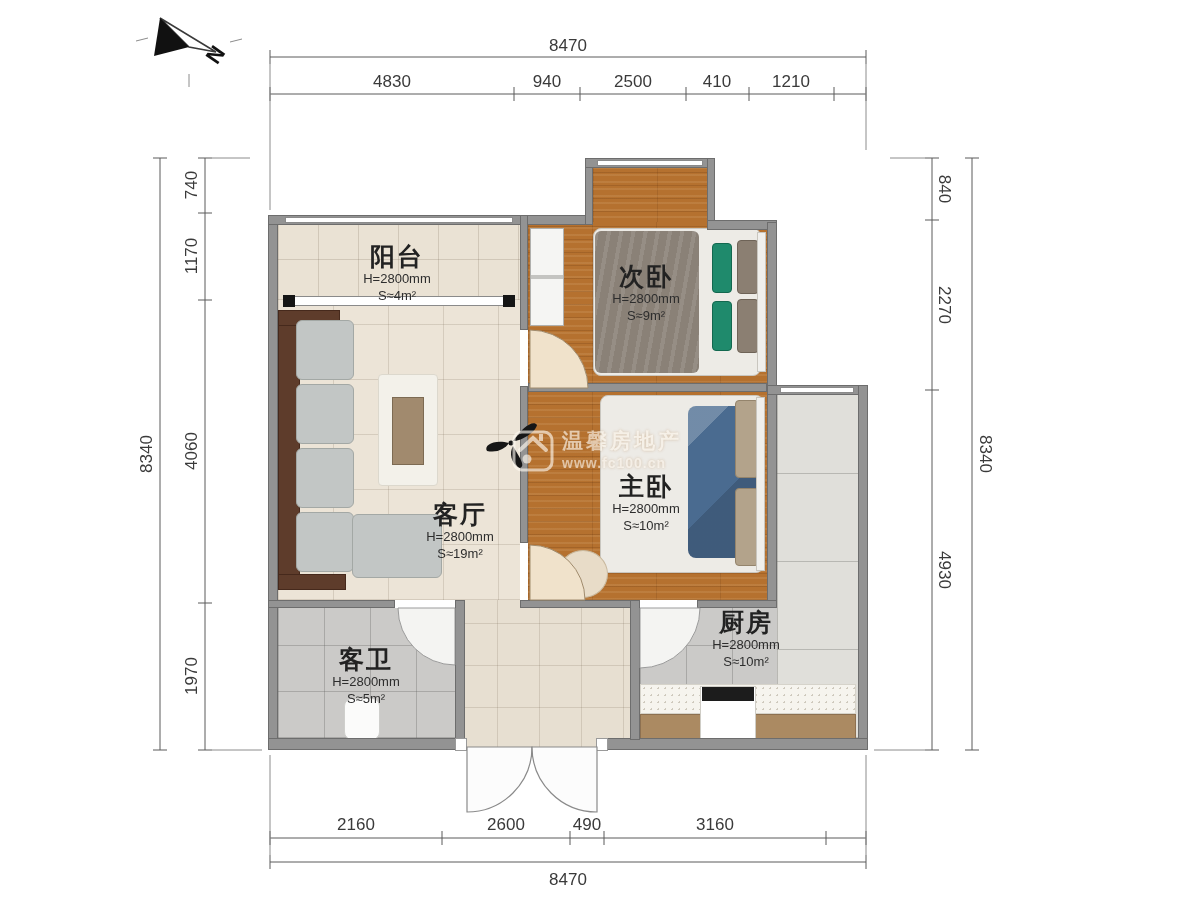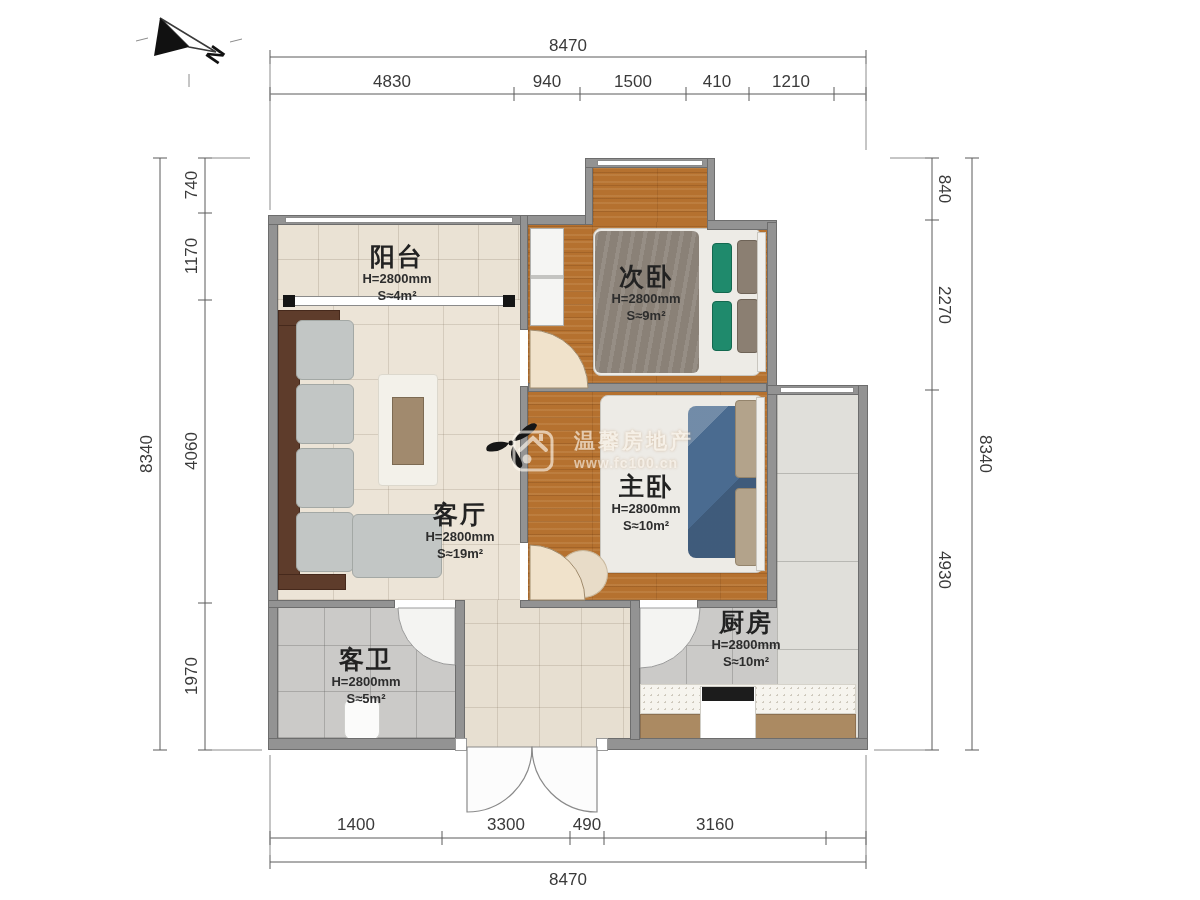--- a/index.html
+++ b/index.html
@@ -71,29 +71,29 @@
   .counter{background-color:#f6f4ee;border:1px solid #d6d3ca;
     background-image:radial-gradient(rgba(160,150,130,.45) 1px, transparent 1px);background-size:7px 7px;}
   .cabinet{background:#ab8a62;border:1px solid #8d7050;}
   .appliance{background:#ffffff;border:1px solid #cfcdc6;}
   .cooktop{background:#1c1c1c;}
   .roundrug{background:#e8dcc8;border:1px solid #c9b99e;border-radius:50%;}
 
   
   .room-label{position:absolute;z-index:7;text-align:center;transform:translateX(-50%);color:#222;}
   .rl-name{font-size:25px;font-weight:700;letter-spacing:2px;line-height:28px;}
-  .rl-sub{font-size:13px;line-height:17px;color:#2d2d2d;font-weight:700;}
+  .rl-sub{font-size:13px;line-height:17px;color:#2d2d2d;font-weight:400;}
   .dim{position:absolute;z-index:8;font-size:17px;color:#3a3a3a;white-space:nowrap;}
   .dim-h{transform:translateX(-50%);}
   .dim-vl{transform:translate(-50%,-50%) rotate(-90deg);}
   .dim-vr{transform:translate(-50%,-50%) rotate(90deg);}
   .note{position:absolute;z-index:9;font-size:17px;color:#101010;letter-spacing:1px;}
 
   
-  .watermark{position:absolute;z-index:9;display:flex;align-items:center;gap:20px;opacity:.75;}
+  .watermark{position:absolute;z-index:9;display:flex;align-items:center;gap:8px;opacity:.75;}
   .wm-text{display:flex;flex-direction:column;}
   .wm-brand{font-size:21px;font-weight:700;letter-spacing:3px;color:rgba(255,250,242,.85);text-shadow:0 0 3px rgba(170,120,70,.55);}
   .wm-url{font-size:14px;font-weight:700;letter-spacing:1px;color:rgba(255,250,242,.8);text-shadow:0 0 3px rgba(170,120,70,.55);}
 
   svg.overlay{position:absolute;left:0;top:0;z-index:6;}
   svg .ext{stroke:#8c8c8c;stroke-width:1;}
   svg .doorarc{fill:#f0e2cb;stroke:#a08b6d;stroke-width:1;}
   svg .doorarc-w{fill:#f4f4f2;stroke:#9a9a9a;stroke-width:1;}
   svg .entry{fill:#fcfcfc;stroke:#8a8a8a;stroke-width:1.2;}
 </style>
@@ -257,26 +257,26 @@
       <line x1="925" y1="390" x2="939" y2="390"></line>
         <line x1="925" y1="750" x2="939" y2="750"></line>
       <line class="ext" x1="890" y1="158" x2="925" y2="158"></line>
       <line class="ext" x1="874" y1="750" x2="925" y2="750"></line>
     </g>
   </svg>
 
   <span class="dim dim-h" style="left:568px;top:36px;">8470</span>
   <span class="dim dim-h" style="left:392px;top:72px;">4830</span>
   <span class="dim dim-h" style="left:547px;top:72px;">940</span>
-  <span class="dim dim-h" style="left:633px;top:72px;">1500</span>
+  <span class="dim dim-h" style="left:633px;top:72px;">2500</span>
   <span class="dim dim-h" style="left:717px;top:72px;">410</span>
   <span class="dim dim-h" style="left:791px;top:72px;">1210</span>
 
-  <span class="dim dim-h" style="left:356px;top:815px;">1400</span>
-  <span class="dim dim-h" style="left:506px;top:815px;">3300</span>
+  <span class="dim dim-h" style="left:356px;top:815px;">2160</span>
+  <span class="dim dim-h" style="left:506px;top:815px;">2600</span>
   <span class="dim dim-h" style="left:587px;top:815px;">490</span>
   <span class="dim dim-h" style="left:715px;top:815px;">3160</span>
   <span class="dim dim-h" style="left:568px;top:870px;">8470</span>
 
   <span class="dim dim-vl" style="left:147px;top:454px;">8340</span>
   <span class="dim dim-vl" style="left:192px;top:185px;">740</span>
   <span class="dim dim-vl" style="left:192px;top:256px;">1170</span>
   <span class="dim dim-vl" style="left:192px;top:451px;">4060</span>
   <span class="dim dim-vl" style="left:192px;top:676px;">1970</span>
 

